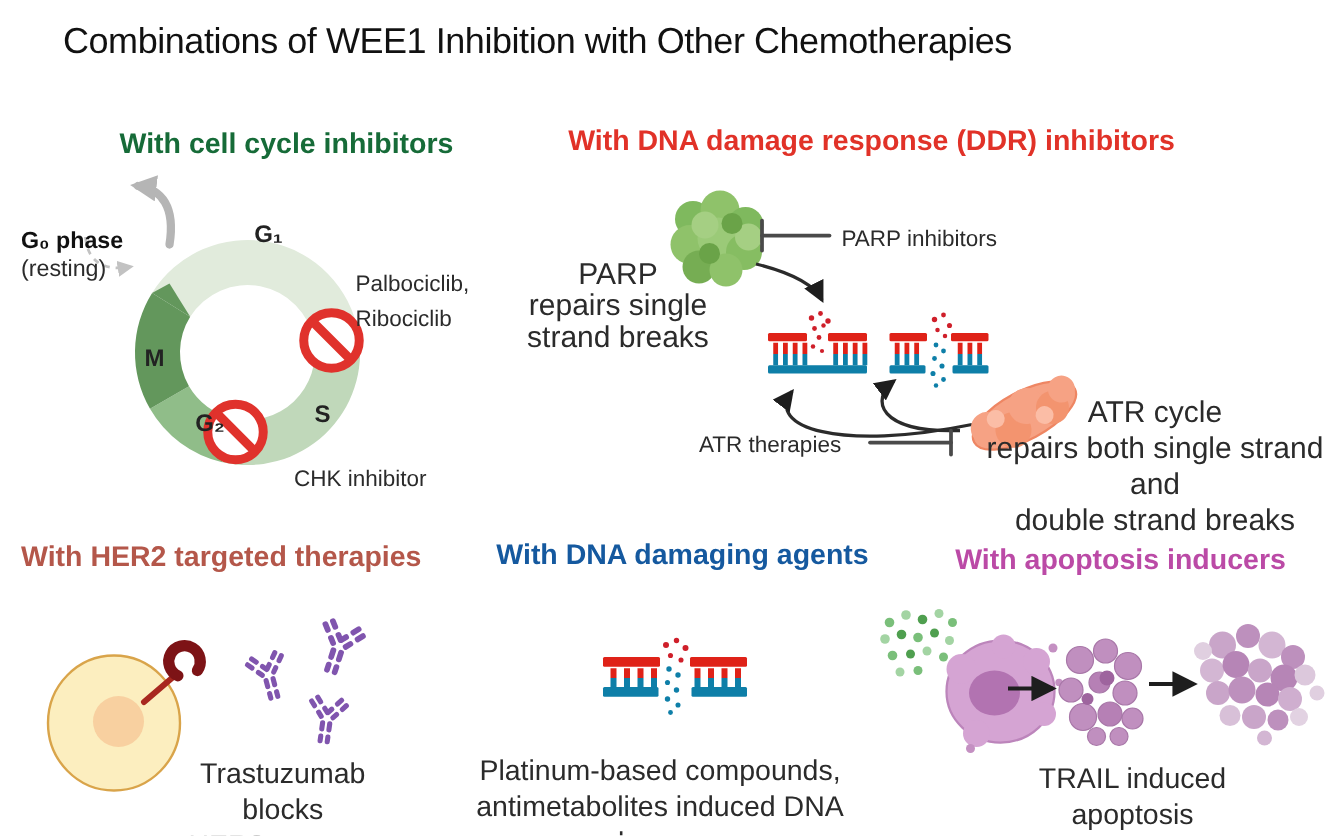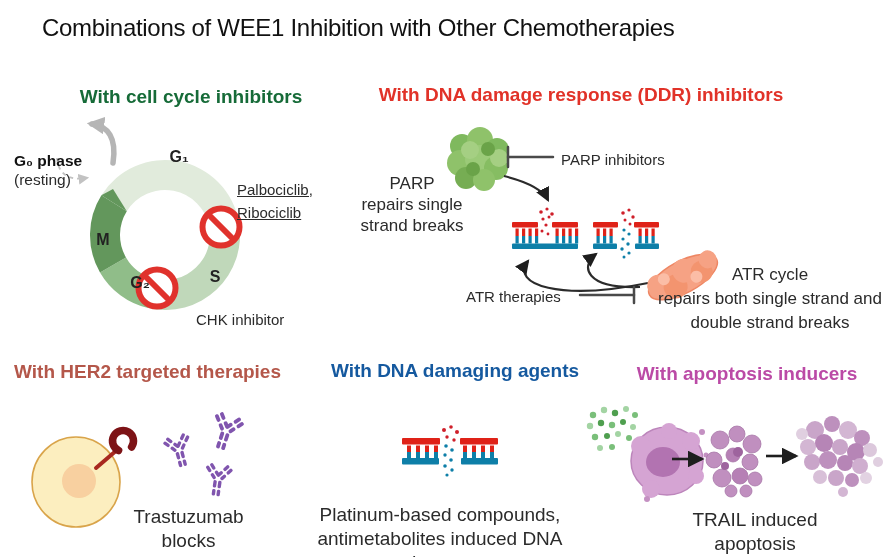--- a/index.html
+++ b/index.html
@@ -10,21 +10,21 @@
   #main-title{left:42px;top:14px;font-size:24px;font-weight:normal;color:#111;letter-spacing:-0.3px;white-space:nowrap;}
   .sec-head{font-size:19px;font-weight:bold;text-align:center;white-space:nowrap;}
   #cc-head{left:62px;top:86px;width:258px;color:#166b38;}
   #ddr-head{left:363px;top:84px;width:436px;color:#e13228;}
   #her2-head{left:10px;top:361px;width:275px;color:#b4574a;}
   #dna-head{left:322px;top:360px;width:266px;color:#15599f;}
   #apo-head{left:618px;top:363px;width:258px;color:#bb4aa6;}
   .lbl{font-size:15px;line-height:23px;}
   .phase{font-size:16px;font-weight:bold;color:#222;padding-left:32px;}
   .cap{font-size:19px;line-height:24px;text-align:center;}
-  .small-blk{font-size:17px;line-height:21px;text-align:center;}
+  .small-blk{font-size:20px;line-height:21px;text-align:center;}
   #g0-blk{left:14px;top:114px;font-size:15.5px;line-height:19px;}
   #g0-line1{font-weight:bold;color:#111;margin-top:37px;}
   svg{position:absolute;left:0;top:0;}
 </style>
 </head>
 <body>
 
 <div id="canvas">
 
   <svg width="893" height="557" viewBox="0 0 893 557">
@@ -322,21 +322,21 @@
 
   <div class="abs sec-head" id="cc-head">With cell cycle inhibitors</div>
   <div class="abs" id="g0-blk">
     <div id="g0-line1">G₀ phase</div>
     <div>(resting)</div>
   </div>
   <div class="abs phase ctr" style="left:163px;top:148px;">G₁</div>
   <div class="abs phase ctr" style="left:199px;top:268px;">S</div>
   <div class="abs phase ctr" style="left:124px;top:274px;">G₂</div>
   <div class="abs phase ctr" style="left:87px;top:231px;">M</div>
-  <div class="abs lbl" style="left:237px;top:178px;text-decoration:underline;">
+  <div class="abs lbl" style="left:237px;top:178px;">
     <div>Palbociclib,</div>
     <div>Ribociclib</div>
   </div>
   <div class="abs lbl" style="left:196px;top:308px;">CHK inhibitor</div>
 
   <div class="abs sec-head" id="ddr-head">With DNA damage response (DDR) inhibitors</div>
   <div class="abs small-blk" style="left:347px;top:173px;width:130px;">
     <div>PARP</div>
     <div>repairs single</div>
     <div>strand breaks</div>

